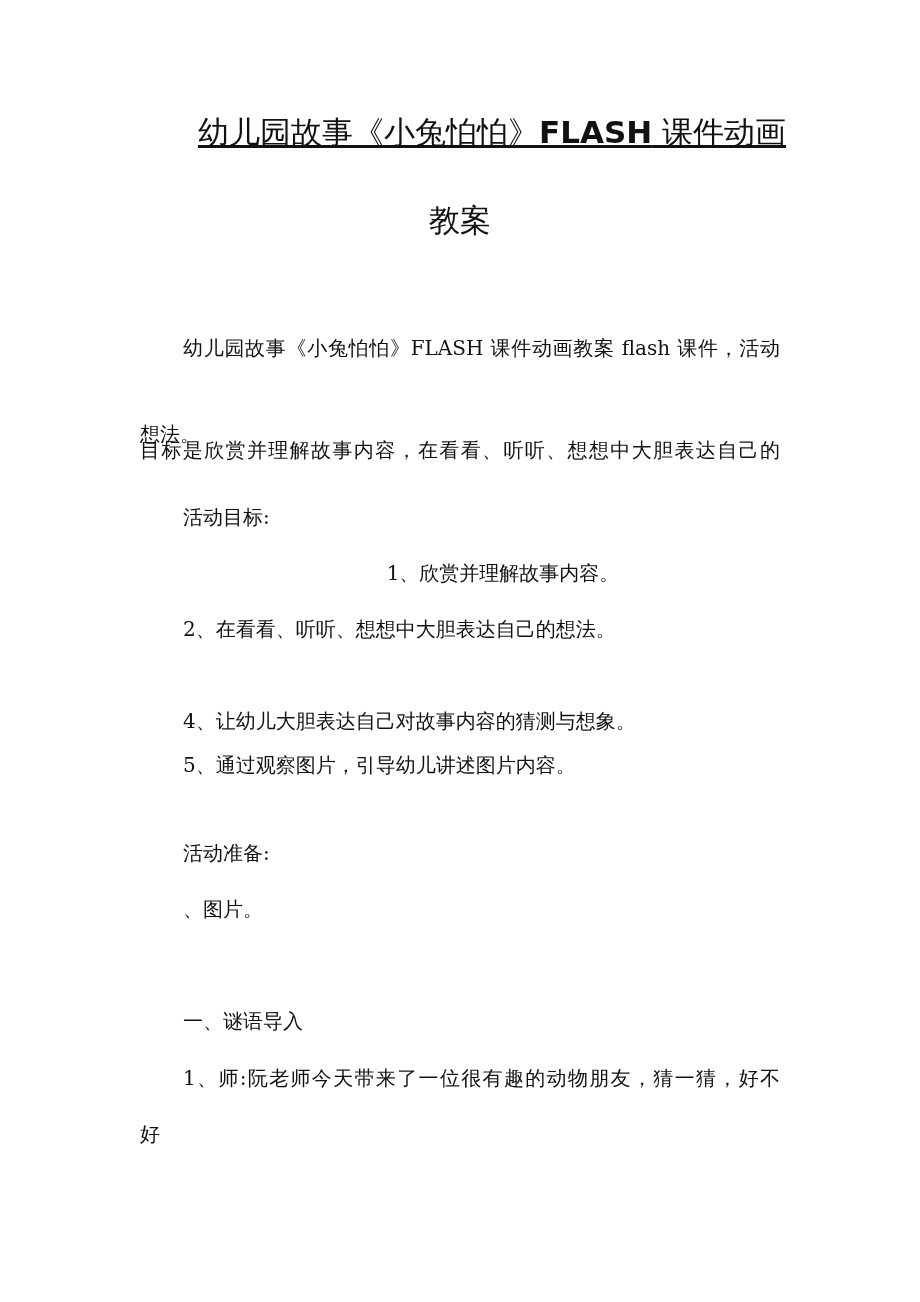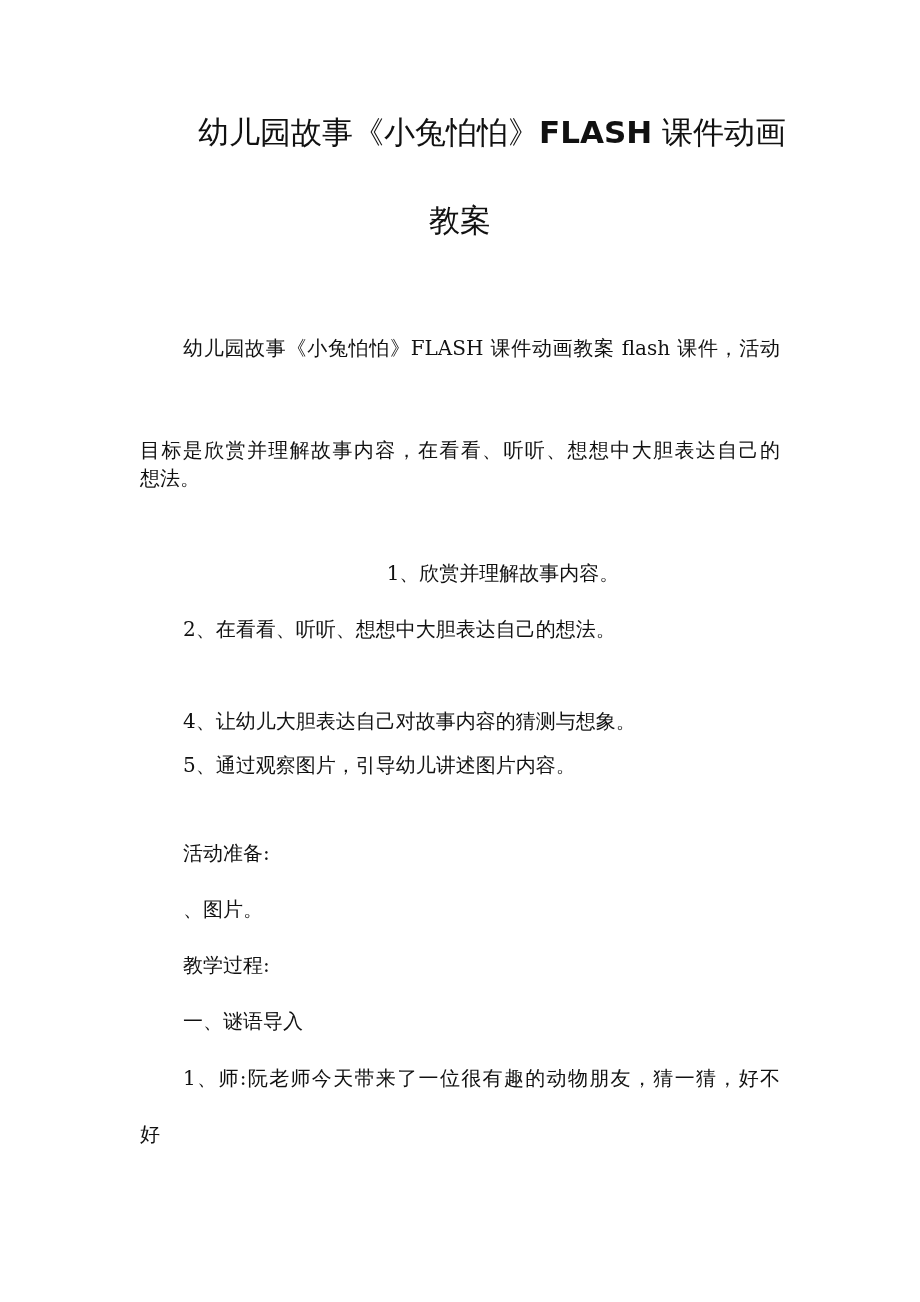--- a/index.html
+++ b/index.html
@@ -3,48 +3,48 @@
   <meta charset="utf-8">
   <style>
     html, body { margin: 0; padding: 0; background: #ffffff; }
     body { width: 920px; height: 1302px; position: relative; overflow: hidden;
            font-family: "DejaVu Serif", "Liberation Serif", serif; color: #111111; }
     .page { position: absolute; left: 0; top: 0; width: 920px; height: 1302px; background: #fff; }
     .title { position: absolute; left: 0; width: 920px; text-align: center;
              font-family: "DejaVu Sans", "Liberation Sans", sans-serif;
              font-size: 31px; line-height: 40px; color: #111; }
     .title .latin { font-weight: bold; }
-    .title1 { top: 112px; padding-left: 64px; box-sizing: border-box; }
+    .title1 { top: 112px; padding-left: 64px; box-sizing: border-box; text-decoration: underline; }
     .title2 { top: 200px; }
     .line { position: absolute; left: 140px; width: 640px; font-size: 20px; line-height: 28px;
             white-space: nowrap; color: #111; }
     .indent { left: 183px; }
     .justify { width: 640px; text-align: justify; text-align-last: justify; }
     .justify.indent { width: 597px; }
   </style>
 </head>
 <body>
 
 <div class="page">
 
   <div class="title title1">
     <span>幼儿园故事《小兔怕怕》</span><span class="latin">FLASH</span><span> 课件动画</span>
   </div>
   <div class="title title2">教案</div>
 
   <div class="line indent justify" style="top:334px;">幼儿园故事《小兔怕怕》FLASH 课件动画教案  flash 课件，活动</div>
   <div class="line justify" style="top:390px;margin-top:46px;">目标是欣赏并理解故事内容，在看看、听听、想想中大胆表达自己的</div>
-  <div class="line" style="top:464px;">想法。</div>
+  <div class="line" style="top:420px;">想法。</div>
 
+  <div class="line indent" style="top:503px;">活动目标:</div>
   <div class="line indent" style="top:559px;text-align:center;">1、欣赏并理解故事内容。</div>
   <div class="line indent" style="top:615px;">2、在看看、听听、想想中大胆表达自己的想法。</div>
   <div class="line indent" style="top:707px;">4、让幼儿大胆表达自己对故事内容的猜测与想象。</div>
   <div class="line indent" style="top:751px;">5、通过观察图片，引导幼儿讲述图片内容。</div>
 
   <div class="line indent" style="top:839px;">活动准备:</div>
   <div class="line indent" style="top:895px;">、图片。</div>
 
-  <div class="line indent" style="top:951px;">教学过程:</div>
   <div class="line indent" style="top:1007px;font-family:Liberation Serif, serif;">一、谜语导入</div>
   <div class="line indent justify" style="top:1064px;">1、师:阮老师今天带来了一位很有趣的动物朋友，猜一猜，好不</div>
   <div class="line" style="top:1120px;">好</div>
 
 </div>
 
 </body></html>

